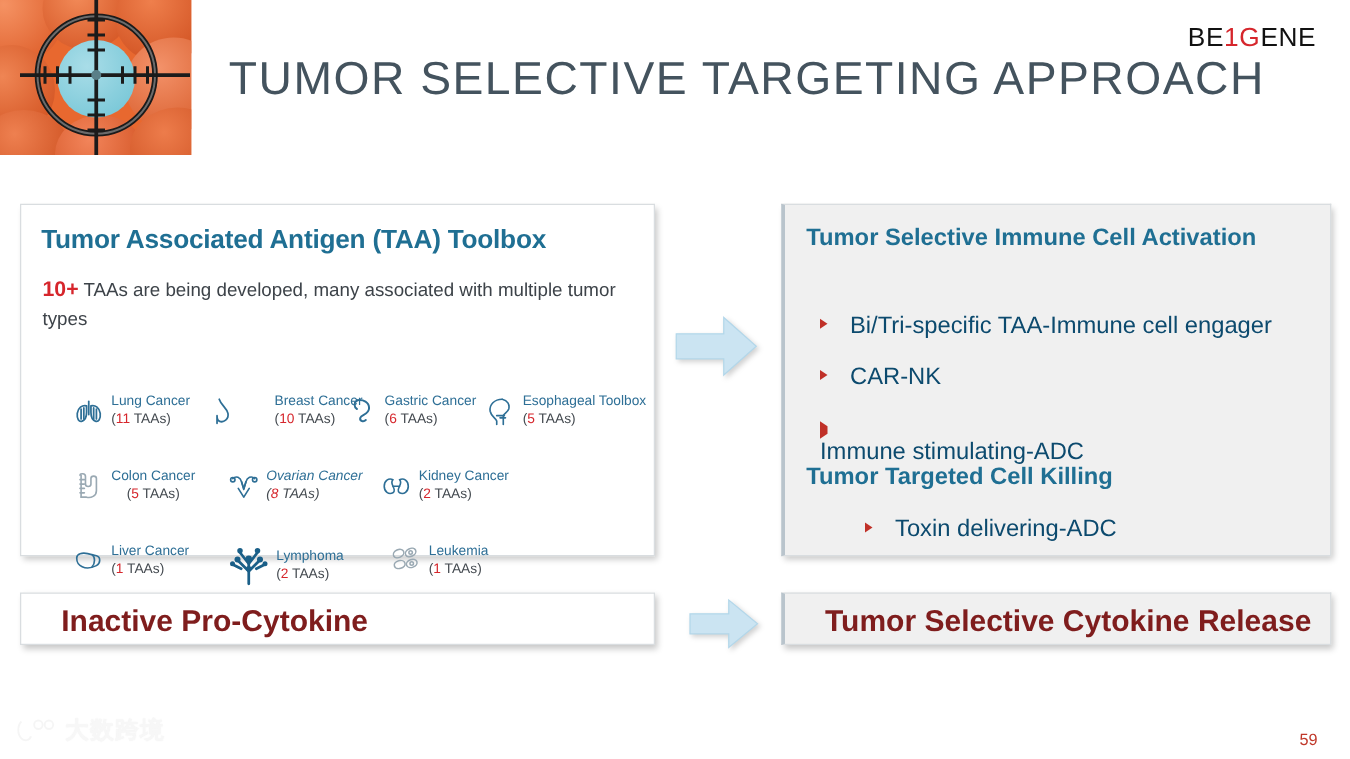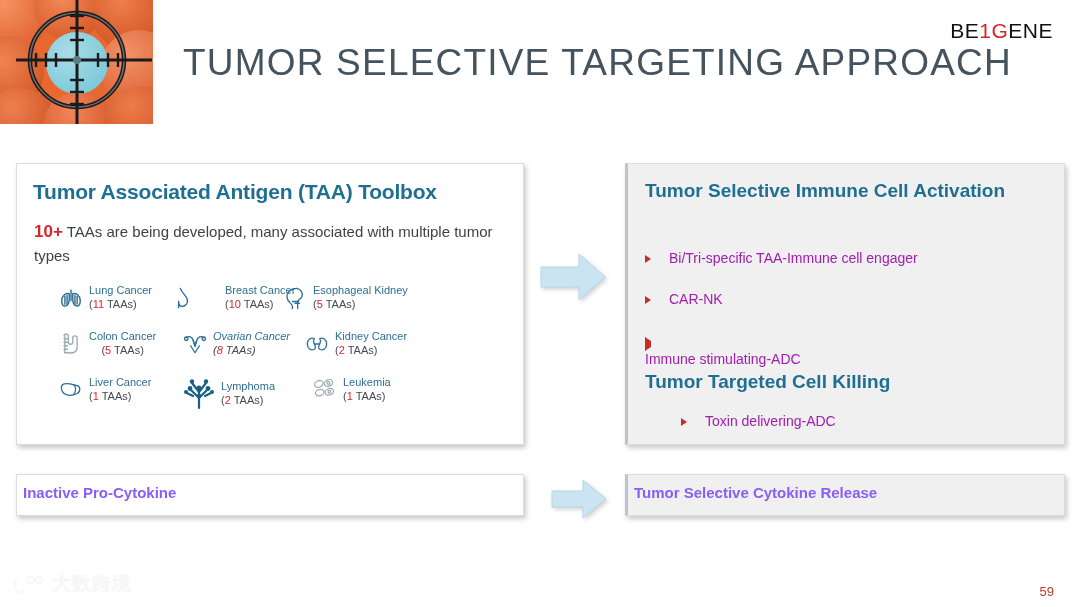--- a/index.html
+++ b/index.html
@@ -64,45 +64,45 @@
     font-size:21px;letter-spacing:-0.2px;white-space:nowrap;text-align:center;
   }
   .left-sub{
     position:absolute;left:17px;top:56px;width:470px;
     font-size:15px;color:#3d4349;line-height:1.45;
   }
   .left-sub .big{color:#d6262c;font-weight:bold;font-size:17px;}
 
   
   .cancer-grid{position:absolute;left:40px;top:119px;width:460px;}
-  .cancer-row{display:flex;margin-bottom:17px;}
+  .cancer-row{display:flex;margin-bottom:17px;margin-top:31px;}
   .cancer-item{display:flex;align-items:flex-start;}
   .cancer-ico{width:28px;height:28px;flex:0 0 28px;margin-right:4px;margin-top:1px;}
   .cancer-txt{font-size:11px;line-height:1.25;padding-top:1px;}
   .cancer-name{color:#2e6f96;display:block;white-space:nowrap;}
   .cancer-cnt{color:#444a50;display:block;white-space:nowrap;}
   .cancer-cnt .n{color:#d6262c;}
 
   
   .r-head1{position:absolute;left:17px;top:14px;width:390px;font-size:19px;line-height:1.32;}
   .r-head2{position:absolute;left:17px;top:207px;font-size:19px;white-space:nowrap;}
   .bullet{
-    position:absolute;left:17px;display:flex;align-items:flex-start;
-    font-size:14px;color:#a21caf;
+    position:absolute;left:28px;display:flex;align-items:flex-start;
+    font-size:19px;color:#0c4a6e;
   }
   .bullet .tri{
     width:0;height:0;border-left:6px solid #c03028;
     border-top:4px solid transparent;border-bottom:4px solid transparent;
     margin-right:12px;margin-top:5px;flex:0 0 6px;
   }
   .b1{top:86px;} .b2{top:127px;} .b3{top:168px;flex-direction:column;} .b4{top:249px;margin-left:36px;}
 
   .bottom-label{
-    position:absolute;left:6px;top:9px;
-    font-size:15px;font-weight:bold;color:#8b5cf6;
+    position:absolute;left:32px;top:9px;
+    font-size:24px;font-weight:bold;color:#7f1d1d;
     font-family:"Liberation Sans", sans-serif;white-space:nowrap;
   }
 
   
   .arrow{position:absolute;}
   .arrow svg{display:block;filter:drop-shadow(2px 2px 2px rgba(0,0,0,0.18));}
   .arrow-mid{left:539px;top:251px;}
   .arrow-bot{left:550px;top:478px;}
 
   
@@ -191,31 +191,43 @@
       </div>
       <div class="cancer-item" style="width:112px;gap:24px;">
         <svg class="cancer-ico" viewBox="0 0 32 32">
           <path d="M13 5 C15 11 20 13 21 18 C22 23 17 27 13 25 C11 24 11 22 11 20 L11 27" fill="none" stroke="#2e6f96" stroke-width="1.6" stroke-linecap="round" stroke-linejoin="round"></path>
         </svg>
         <div class="cancer-txt">
           <span class="cancer-name">Breast Cancer</span>
           <span class="cancer-cnt">(<span class="n">10</span><span> TAAs</span>)</span>
         </div>
       </div>
+      <div class="cancer-item" style="width:116px;">
+        <svg class="cancer-ico" viewBox="0 0 32 32">
+          <g fill="none" stroke="#2e6f96" stroke-width="1.8" stroke-linecap="round" stroke-linejoin="round">
+            <path d="M11 6 C17 5 22 8 22 13 C22 19 15 19 14 22 C13 25 17 26 19 24"></path>
+            <path d="M11 6 C8 8 8 12 11 14"></path>
+          </g>
+        </svg>
+        <div class="cancer-txt">
+          <span class="cancer-name">Gastric Cancer</span>
+          <span class="cancer-cnt">(<span class="n">6</span><span> TAAs</span>)</span>
+        </div>
+      </div>
       <div class="cancer-item">
         <svg class="cancer-ico" viewBox="0 0 32 32">
           <g fill="none" stroke="#2e6f96" stroke-width="1.5" stroke-linecap="round" stroke-linejoin="round">
             <path d="M18 5 C11 5 6 10 7 16 C8 21 12 22 13 25 L13 28"></path>
             <path d="M18 5 C23 6 25 10 24 14 C23 17 20 18 19 20 L19 28"></path>
             <path d="M13 20 h7"></path>
             <path d="M16 22 h5"></path>
           </g>
         </svg>
         <div class="cancer-txt">
-          <span class="cancer-name">Esophageal Kidney</span>
+          <span class="cancer-name">Esophageal Toolbox</span>
           <span class="cancer-cnt">(<span class="n">5</span><span> TAAs</span>)</span>
         </div>
       </div>
     </div>
 
     <div class="cancer-row">
       <div class="cancer-item" style="width:124px;text-align:center;">
         <svg class="cancer-ico" viewBox="0 0 32 32">
           <g fill="none" stroke="#9aa9b3" stroke-width="1.5" stroke-linecap="round" stroke-linejoin="round">
             <path d="M8 6 C8 4 13 4 13 7 L13 14 C13 17 18 17 18 14 L18 9 C18 6 23 6 23 9 L23 20 C23 25 18 27 14 26 L9 26"></path>

